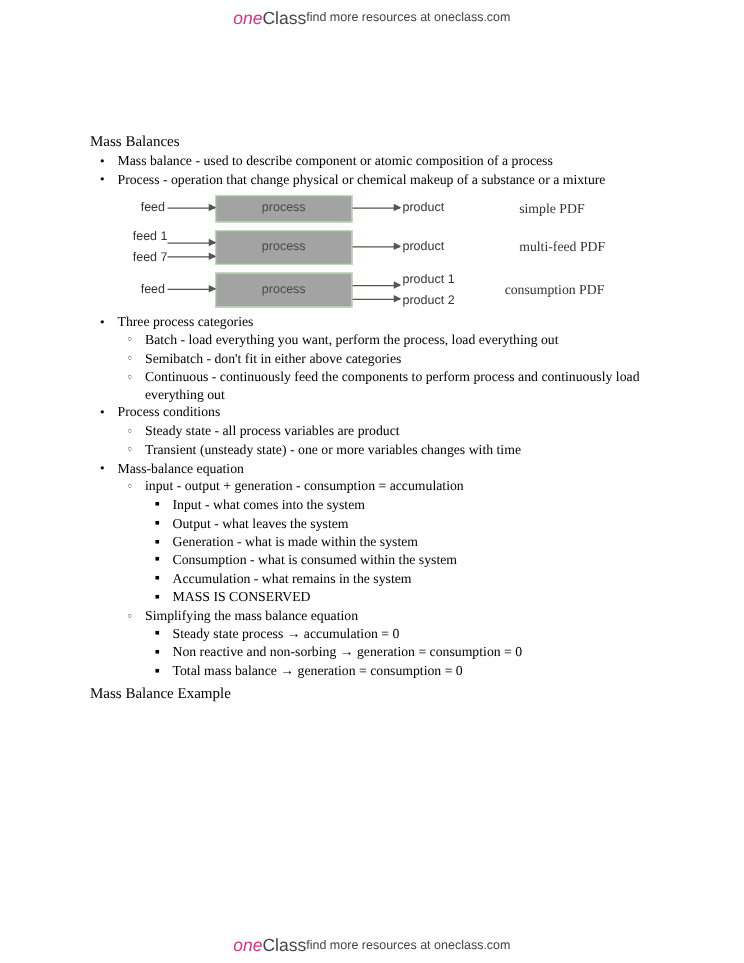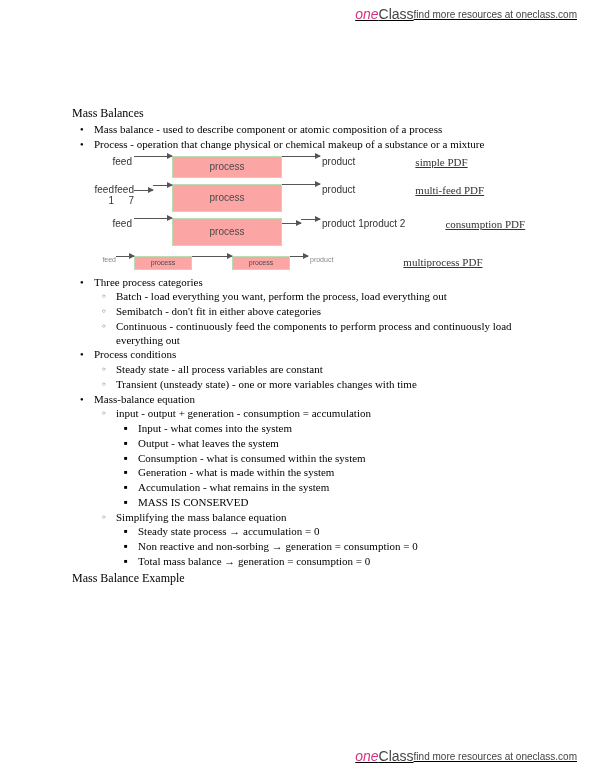--- a/index.html
+++ b/index.html
@@ -7,25 +7,24 @@
     width: 595px;
     height: 770px;
     font-family: "Times New Roman", Times, serif;
     font-size: 11px;
     color: #000;
     background: #fff;
     position: relative;
   }
   .header, .footer {
     display: flex;
-    justify-content: flex-end;
+    justify-content: center;
     align-items: center;
     height: 28px;
     padding: 4px 18px;
-    text-decoration: underline;
   }
   .header { position: absolute; top: 0; left: 0; right: 0; }
   .footer { position: absolute; bottom: 0; left: 0; right: 0; }
   .logo {
     font-family: Arial, sans-serif;
     font-size: 14px;
     font-weight: 400;
     color: #444;
   }
   .logo-pink { color: #d63384; font-style: italic; font-weight: 400; }
@@ -46,37 +45,37 @@
   ul { list-style: none; padding-left: 0; }
   ul.bullets > li { position: relative; padding-left: 22px; margin: 1px 0; line-height: 1.25; }
   ul.bullets > li::before { content: "●"; position: absolute; left: 8px; font-size: 6px; top: 3px; }
   ul.circles > li { position: relative; padding-left: 22px; margin: 1px 0; line-height: 1.25; }
   ul.circles > li::before { content: "○"; position: absolute; left: 8px; font-size: 6px; top: 3px; }
   ul.squares > li { position: relative; padding-left: 22px; margin: 1px 0; line-height: 1.25; }
   ul.squares > li::before { content: "■"; position: absolute; left: 8px; font-size: 6px; top: 3px; }
   .indent1 { margin-left: 22px; }
   .indent2 { margin-left: 44px; }
   .diagram-area { margin: 4px 0 6px 22px; }
-  .drow { display: flex; align-items: flex-start; margin: 3px 0; font-family: Arial, sans-serif; font-size: 10px; color: #333; }
+  .drow { display: flex; align-items: center; margin: 3px 0; font-family: Arial, sans-serif; font-size: 10px; color: #333; }
   .arrow-seg { position: relative; height: 1px; background: #555; }
   .arrow-seg::after {
     content: ""; position: absolute; right: -1px; top: -3px;
     border-left: 6px solid #555; border-top: 3.5px solid transparent; border-bottom: 3.5px solid transparent;
   }
   .feed-label { width: 40px; text-align: right; padding-right: 2px; }
   .out-label { padding-left: 2px; }
   .pbox {
     width: 110px; height: 22px;
-    background: #fca5a5; border: 1px solid #b8ddb3;
+    background: #a3a3a3; border: 1px solid #b8ddb3;
     display: flex; align-items: center; justify-content: center;
     color: #4a4a4a;
   }
   .pbox.small { width: 58px; height: 14px; font-size: 7px; }
-  .cap { font-family: "Times New Roman", serif; font-size: 11px; margin-left: 60px; text-decoration: underline; }
-  .stack { display: flex; }
+  .cap { font-family: "Times New Roman", serif; font-size: 11px; margin-left: 60px; }
+  .stack { display: flex; flex-direction: column; }
   .stack .arrow-seg { margin: 1px 0; }
   .tiny-label { font-size: 7px; color: #888; font-family: Arial, sans-serif; }
   .example-title { font-size: 12px; margin-top: 2px; }
 </style>
 </head>
 <body>
 
 <div class="header">
   <div class="logo">
     <span class="logo-pink">one</span><span>Class</span>
@@ -130,60 +129,50 @@
         <span class="arrow-seg" style="width:38px"></span>
       </div>
       <div class="stack" style="padding-left:2px">
         <span>product 1</span>
         <span style="height:6px"></span>
         <span>product 2</span>
       </div>
       <span class="cap" style="margin-left:40px">consumption PDF</span>
     </div>
 
-    <div class="drow" style="margin-top:10px">
-      <span class="tiny-label" style="width:22px;text-align:right">feed</span>
-      <span class="arrow-seg" style="width:18px"></span>
-      <div class="pbox small">process</div>
-      <span class="arrow-seg" style="width:40px"></span>
-      <div class="pbox small">process</div>
-      <span class="arrow-seg" style="width:18px"></span>
-      <span class="tiny-label" style="padding-left:2px">product</span>
-      <span class="cap" style="margin-left:70px">multiprocess PDF</span>
-    </div>
   </div>
 
   <ul class="bullets" style="margin-top:6px">
     <li>Three process categories</li>
   </ul>
   <ul class="circles indent1">
     <li>Batch - load everything you want, perform the process, load everything out</li>
     <li>Semibatch - don't fit in either above categories</li>
     <li>Continuous - continuously feed the components to perform process and continuously load everything out</li>
   </ul>
 
   <ul class="bullets">
     <li>Process conditions</li>
   </ul>
   <ul class="circles indent1">
-    <li>Steady state - all process variables are constant</li>
+    <li>Steady state - all process variables are product</li>
     <li>Transient (unsteady state) - one or more variables changes with time</li>
   </ul>
 
   <ul class="bullets">
     <li>Mass-balance equation</li>
   </ul>
   <ul class="circles indent1">
     <li>input - output + generation - consumption = accumulation</li>
   </ul>
   <ul class="squares indent2">
     <li>Input - what comes into the system</li>
     <li>Output - what leaves the system</li>
+    <li>Generation - what is made within the system</li>
     <li>Consumption - what is consumed within the system</li>
-    <li>Generation - what is made within the system</li>
     <li>Accumulation - what remains in the system</li>
     <li>MASS IS CONSERVED</li>
   </ul>
 
   <ul class="circles indent1">
     <li>Simplifying the mass balance equation</li>
   </ul>
   <ul class="squares indent2">
     <li>Steady state process → accumulation = 0</li>
     <li>Non reactive and non-sorbing → generation = consumption = 0</li>

